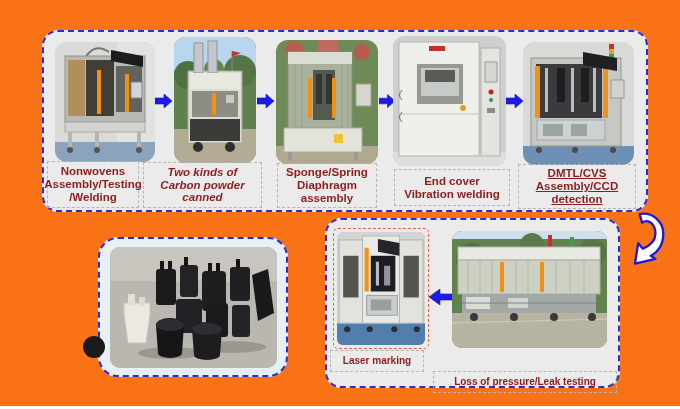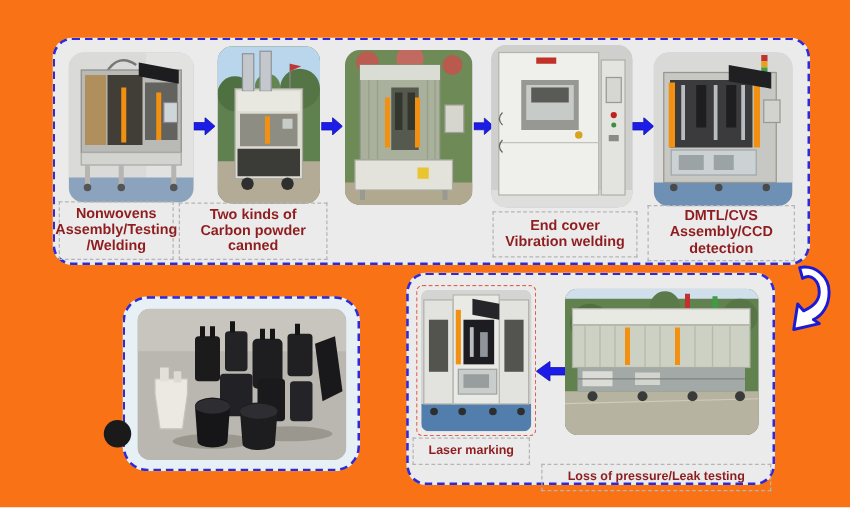--- a/index.html
+++ b/index.html
@@ -172,26 +172,29 @@
       <rect x="48" y="82" width="16" height="12" fill="#9ba3a5"></rect>
       <circle cx="16" cy="108" r="3" fill="#4a4a4a"></circle>
       <circle cx="52" cy="108" r="3" fill="#4a4a4a"></circle>
       <circle cx="90" cy="108" r="3" fill="#4a4a4a"></circle>
     </svg>
   </div>
 
   <div class="step-label" style="left:47px; top:161px; width:92px; height:47px;">Nonwovens
 Assembly/Testing
 /Welding</div>
-  <div class="step-label" style="left:143px; top:162px; width:119px; height:46px;">Two kinds of
+  <div class="step-label" style="left:143px; top:162px; width:119px; height:46px;font-style:italic;">Two kinds of
 Carbon powder
 canned</div>
+  <div class="step-label" style="left:277px; top:163px; width:100px; height:45px;">Sponge/Spring
+Diaphragm
+assembly</div>
   <div class="step-label" style="left:394px; top:169px; width:116px; height:37px;">End cover
 Vibration welding</div>
-  <div class="step-label" style="left:518px; top:164px; width:118px; height:45px;">DMTL/CVS
+  <div class="step-label" style="left:518px; top:164px; width:118px; height:45px;text-decoration:underline;">DMTL/CVS
 Assembly/CCD
 detection</div>
 
   <svg class="arrow-svg" style="left:624px; top:208px;" width="44" height="64" viewBox="0 0 56 76">
     <path d="M20,5 C36,2 50,14 50,30 C50,44 43,54 34,58 L40,62 L14,68 L18,42 L24,49 C33,45 40,39 40,30 C40,19 32,10 23,16 Z" fill="#ffffff" stroke="#1b1bd6" stroke-width="3" stroke-linejoin="round"></path>
   </svg>
 
   <div class="panel" style="left:98px; top:237px; width:190px; height:140px; border-radius:20px; background:#e7f0f4;"></div>
 
   <div class="photo" style="left:110px; top:247px; width:167px; height:121px; border-radius:10px;">

